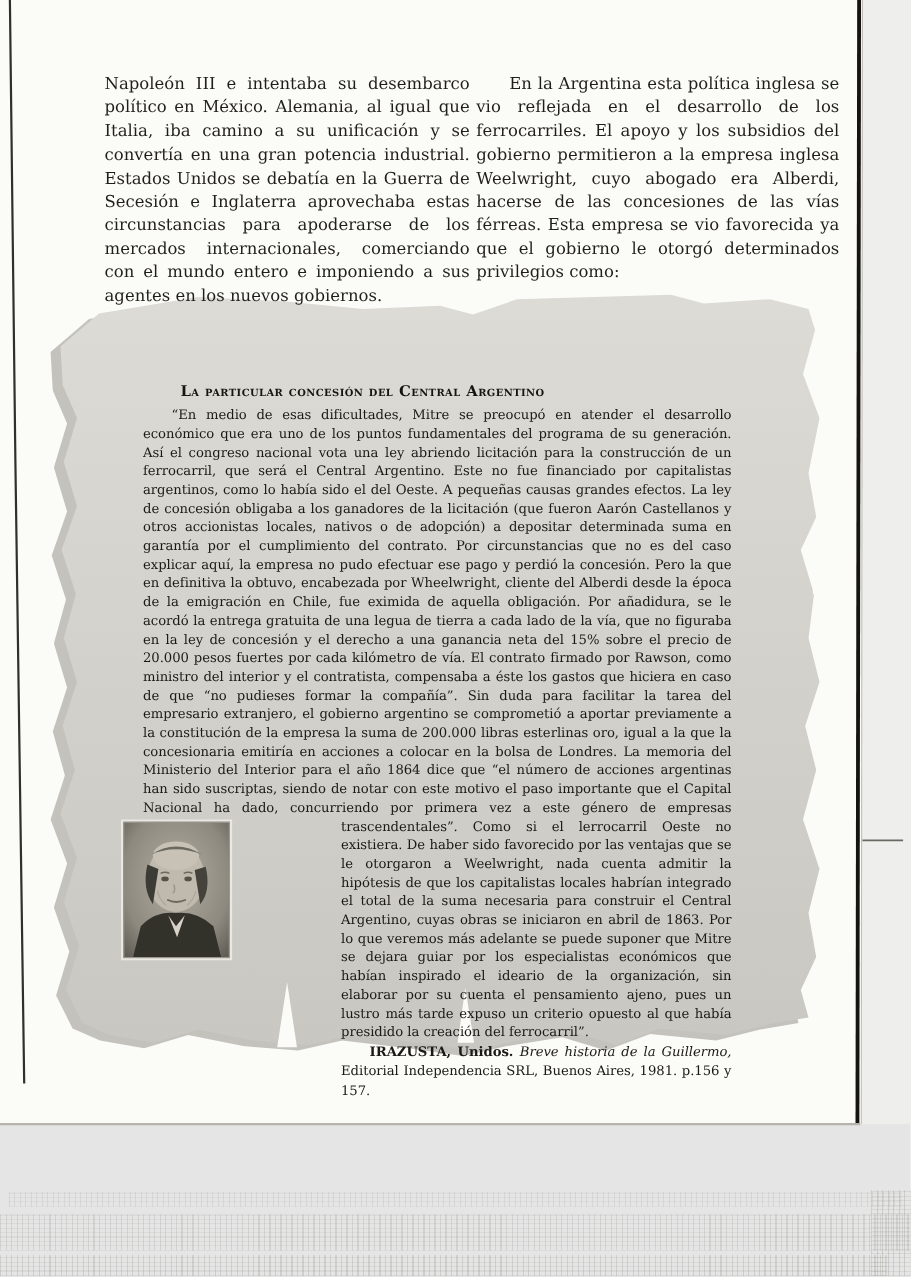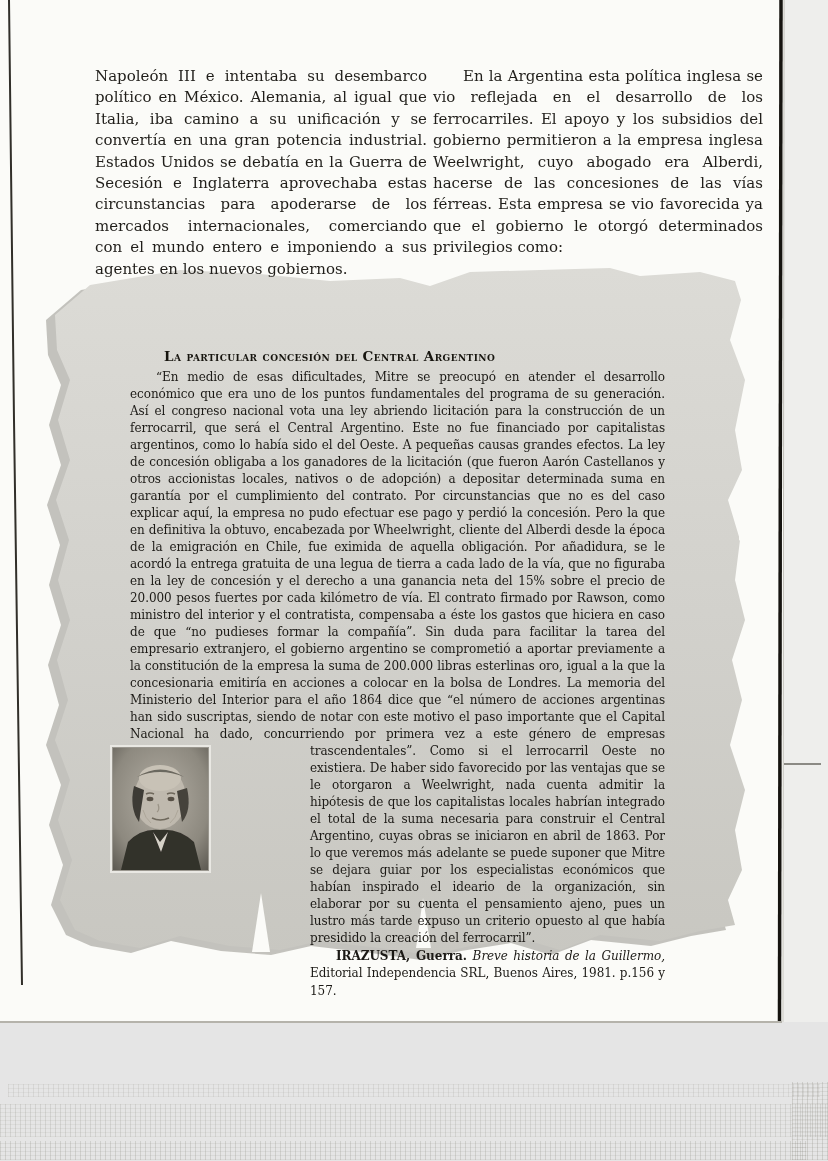--- a/index.html
+++ b/index.html
@@ -157,21 +157,21 @@
             <ellipse cx="58" cy="51" rx="3.4" ry="2.2" fill="#564f44"></ellipse>
             <path d="M33,46 Q37,44 41,46" stroke="#6e675b" stroke-width="1.4" fill="none"></path>
             <path d="M54,46 Q58,44 62,46" stroke="#6e675b" stroke-width="1.4" fill="none"></path>
             <path d="M45,56 Q47,62 44,64" stroke="#9b9487" stroke-width="1.3" fill="none"></path>
             <path d="M39,70 Q47,74 56,70" stroke="#6e675b" stroke-width="1.6" fill="none"></path>
             <path d="M30,62 Q32,70 38,75" stroke="#a59e90" stroke-width="1" fill="none" opacity="0.7"></path>
             <path d="M65,62 Q63,70 57,75" stroke="#a59e90" stroke-width="1" fill="none" opacity="0.7"></path>
           </g>
         </svg>
         </span><span>si el lerrocarril Oeste no existiera. De haber sido favorecido por las ventajas que se le otorgaron a Weelwright, nada cuenta admitir la hipótesis de que los capitalistas locales habrían integrado el total de la suma necesaria para construir el Central Argentino, cuyas obras se iniciaron en abril de 1863. Por lo que veremos más adelante se puede suponer que Mitre se dejara guiar por los especialistas económicos que habían inspirado el ideario de la organización, sin elaborar por su cuenta el pensamiento ajeno, pues un lustro más tarde expuso un criterio opuesto al que había presidido la creación del ferrocarril”.</span></p>
-    <p class="citation"><span class="cit-author">IRAZUSTA, Guerra. </span><span class="cit-title">Breve historia de la Guillermo, </span><span>Editorial Independencia SRL, Buenos Aires, 1981. p.156 y 157.</span></p>
+    <p class="citation"><span class="cit-author">IRAZUSTA, Unidos. </span><span class="cit-title">Breve historia de la Guillermo, </span><span>Editorial Independencia SRL, Buenos Aires, 1981. p.156 y 157.</span></p>
   </div>
 
 
   <div class="tex tex1"></div>
   <div class="tex tex2"></div>
   <div class="tex tex3"></div>
   <div class="tex tex-right"></div>
 
 </div>
 

